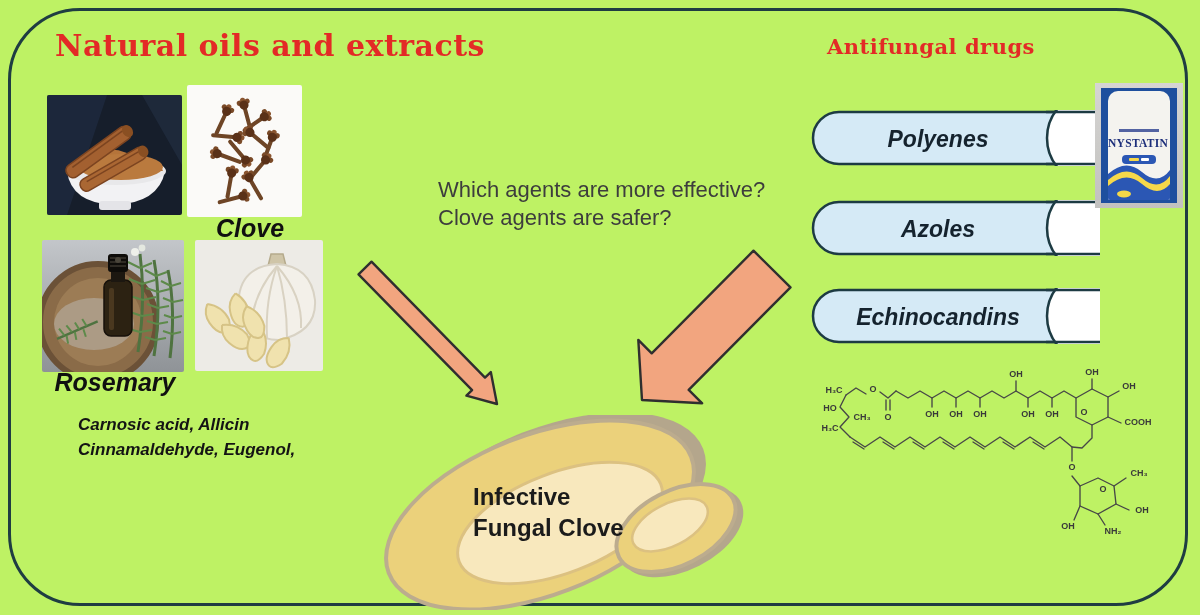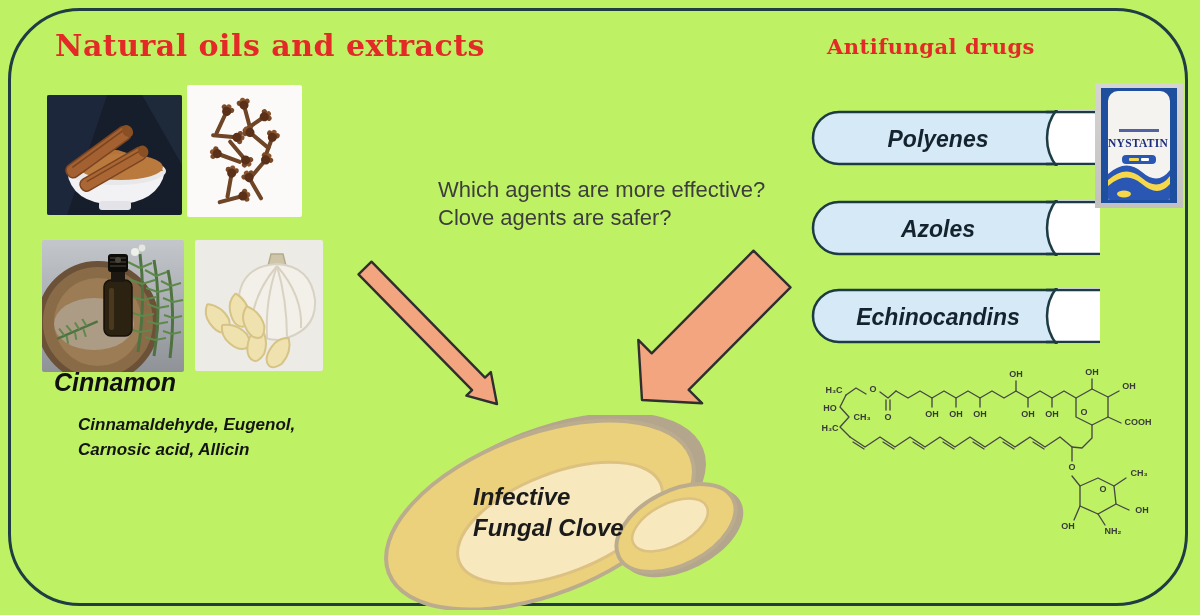--- a/index.html
+++ b/index.html
@@ -14,21 +14,21 @@
   .photo svg{display:block;}
   .photo-label{position:absolute;font-size:25px;font-weight:bold;font-style:italic;
                color:#101010;text-align:center;white-space:nowrap;}
   .compounds{position:absolute;font-size:17px;font-weight:bold;font-style:italic;
              color:#141414;line-height:25px;}
   .questions{position:absolute;font-size:22px;color:#3d3d3d;line-height:28px;margin-left:28px;}
   .questions .q-bold{font-weight:bold;color:#2a2a2a;}
   .badge{position:absolute;width:290px;height:56px;}
   .badge text{font-size:23px;font-weight:bold;font-style:italic;fill:#15232e;
               font-family:"Liberation Sans",sans-serif;}
-  .cell-label{position:absolute;font-size:24px;font-weight:bold;font-style:italic;
+  .cell-label{position:absolute;font-size:24px;font-weight:bold;
               color:#1b1b1b;line-height:31px;}
   .atom{font-size:9px;font-weight:600;fill:#3a3a3a;text-anchor:middle;
         font-family:"Liberation Sans",sans-serif;}
   .bond{fill:none;stroke:#474747;stroke-width:1.35;stroke-linecap:round;stroke-linejoin:round;}
   .pkg{position:absolute;left:1095px;top:83px;width:88px;height:125px;
        background:linear-gradient(180deg,#d6d5d3,#c2c1bf);display:flex;align-items:center;justify-content:center;}
   .pkg-box{position:relative;width:76px;height:115px;background:#1e4f9e;overflow:hidden;}
   .pkg-face{position:absolute;left:7px;top:3px;width:62px;height:109px;background:#f4f3ef;
             border-radius:10px 10px 2px 2px;overflow:hidden;}
   .pkg-line{position:absolute;left:11px;top:38px;width:40px;height:3px;background:#2b3f8f;opacity:.8;}
@@ -90,20 +90,21 @@
       <use href="#cl" transform="translate(66,50) rotate(-50)"></use>
       <use href="#cl" transform="translate(84,56) rotate(20)"></use>
       <use href="#cl" transform="translate(34,70) rotate(-70)"></use>
       <use href="#cl" transform="translate(56,72) rotate(140)"></use>
       <use href="#cl" transform="translate(76,78) rotate(40)"></use>
       <use href="#cl" transform="translate(44,92) rotate(10)"></use>
       <use href="#cl" transform="translate(64,96) rotate(-30)"></use>
       <use href="#cl" transform="translate(52,112) rotate(75)"></use>
     </svg>
   </div>
+  <div class="photo-label" style="left:190px;top:214px;width:120px;">Clove</div>
 
   <div class="photo" style="left:42px;top:240px;width:142px;height:132px;">
     <svg width="142" height="132" viewBox="0 0 142 132">
       <defs>
         <linearGradient id="rbg" x1="0" y1="0" x2="0" y2="1">
           <stop offset="0" stop-color="#c3c6ca"></stop>
             <stop offset="1" stop-color="#8f9397"></stop>
         </linearGradient>
       </defs>
       <rect width="142" height="132" fill="url(#rbg)"></rect>
@@ -128,21 +129,21 @@
       <circle cx="93" cy="12" r="4" fill="#eef0ea"></circle>
         <circle cx="100" cy="8" r="3.4" fill="#e4e8e0"></circle>
       <rect x="62" y="40" width="28" height="56" rx="7" fill="#2c2212" stroke="#17110a" stroke-width="1.5"></rect>
       <rect x="67" y="48" width="5" height="42" rx="2" fill="#5a4526" opacity=".65"></rect>
       <rect x="69" y="30" width="14" height="12" fill="#1c1710"></rect>
       <rect x="66" y="14" width="20" height="18" rx="3" fill="#0e0c09"></rect>
       <path d="M68 18 h16 M68 22 h16 M68 26 h16" stroke="#3a352c" stroke-width="1.4"></path>
       <circle cx="76" cy="20" r="3" fill="#4a453a"></circle>
     </svg>
   </div>
-  <div class="photo-label" style="left:40px;top:368px;width:150px;">Cinnamon</div>
+  <div class="photo-label" style="left:40px;top:368px;width:150px;">Rosemary</div>
 
   <div class="photo" style="left:195px;top:240px;width:128px;height:131px;background:#edebe6;">
     <svg width="128" height="131" viewBox="0 0 128 131">
       <defs>
         <path id="gclove" d="M0 -17 Q11 -7 9 8 Q5 18 0 17 Q-9 15 -9 0 Q-9 -11 0 -17"></path>
       </defs>
       <path d="M76 14 L88 14 L92 30 L72 30 Z" fill="#cfc5a8" stroke="#b5aa8c" stroke-width="1.5"></path>
       <path d="M44 56 Q48 26 82 24 Q116 26 120 60 Q122 92 84 100 Q48 100 44 56" fill="#f3f0e9" stroke="#d8d2c4" stroke-width="2"></path>
       <g fill="none" stroke="#d9d2c2" stroke-width="2">
         <path d="M82 26 Q70 60 72 98"></path>
@@ -155,22 +156,22 @@
         <use href="#gclove" transform="translate(44,70) rotate(-12)"></use>
         <use href="#gclove" transform="translate(40,96) rotate(-50)"></use>
         <use href="#gclove" transform="translate(62,104) rotate(12)"></use>
         <use href="#gclove" transform="translate(84,112) rotate(35)"></use>
         <use href="#gclove" transform="translate(58,82) rotate(-22)"></use>
       </g>
     </svg>
   </div>
 
   <div class="compounds" style="left:78px;top:412px;">
+    <div>Carnosic acid, Allicin</div>
     <div>Cinnamaldehyde,  Eugenol,</div>
-    <div>Carnosic acid, Allicin</div>
   </div>
 
   <div class="questions" style="left:410px;top:176px;">
     <div>Which agents are more effective?</div>
     <div>Clove agents are safer?</div>
   </div>
 
   <svg class="abs" style="left:0;top:0;" width="1200" height="615" viewBox="0 0 1200 615">
     <polygon points="371.5,261.7 485,377.6 490.8,372.1 497,404 466.4,395.7 472.1,390.2 358.5,274.3" fill="#f2a57f" stroke="#2f2f2f" stroke-width="2.4" stroke-linejoin="round"></polygon>
     <polygon points="753.5,250.7 651.7,353.3 638.3,339.9 642,400 702.2,403.3 688.7,389.9 790.5,287.3" fill="#f2a57f" stroke="#2f2f2f" stroke-width="2.4" stroke-linejoin="round"></polygon>

